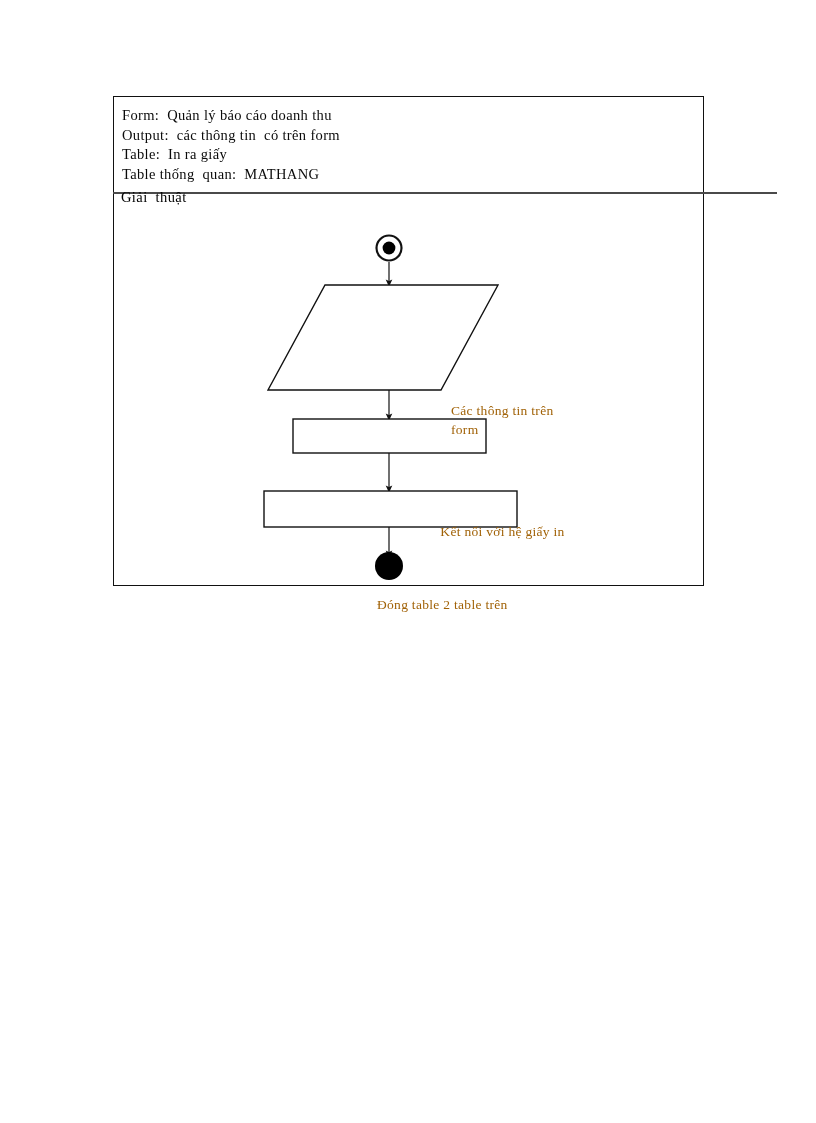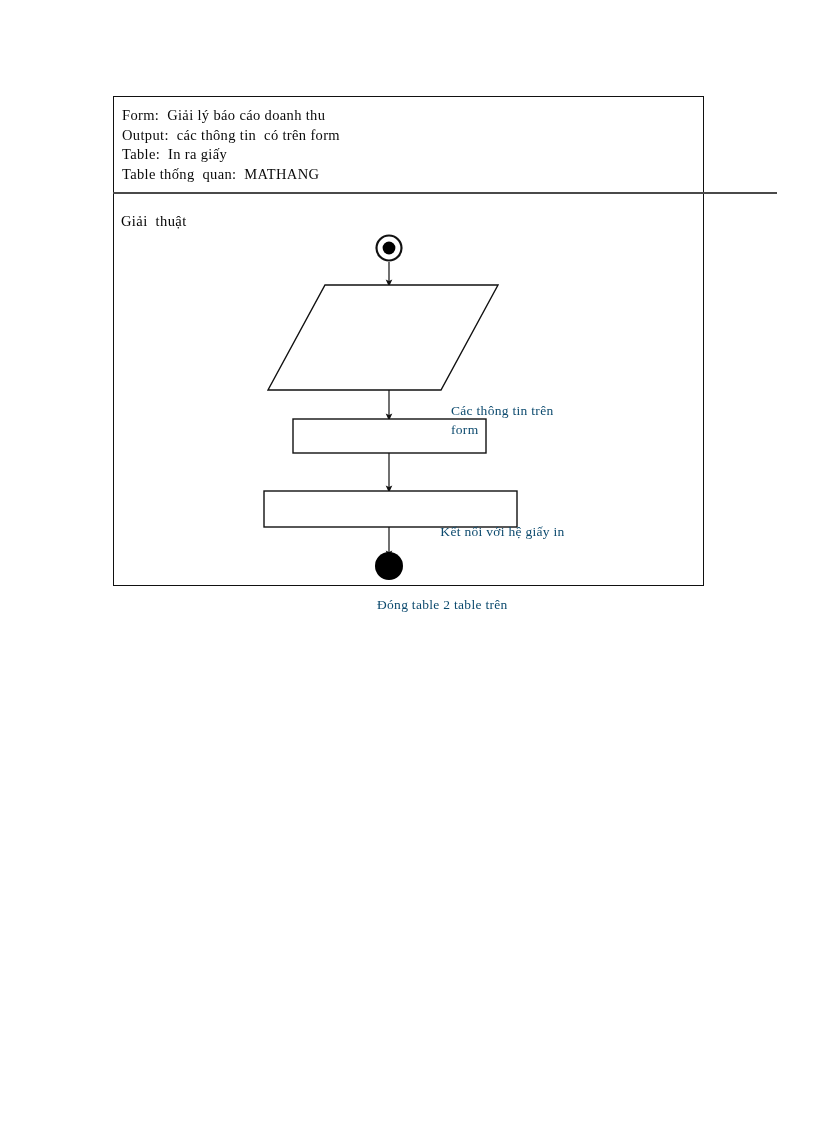--- a/index.html
+++ b/index.html
@@ -61,21 +61,21 @@
     top: 192px;
     width: 664px;
     height: 2px;
     background: #4a4a4a;
   }
 
   
   #algo-label {
     position: absolute;
     left: 121px;
-    top: 212px;
+    top: 188px;
     font-size: 14.5px;
     line-height: 18px;
     letter-spacing: 0.4px;
     white-space: pre;
   }
 
   
   #flow {
     position: absolute;
     left: 113px;
@@ -86,21 +86,21 @@
   }
   #flow svg { display: block; }
 
   
   .node-label {
     position: absolute;
     font-family: "Liberation Serif", "DejaVu Serif", serif;
     font-size: 13.5px;
     line-height: 19px;
     letter-spacing: 0.3px;
-    color: #0c4a6e;
+    color: #a16207;
     white-space: pre-line;
   }
   #label-input {
     left: 338px;
     top: 305px;
     width: 170px;
     text-align: left;
   }
   #label-process-1 {
     left: 293px;
@@ -116,21 +116,21 @@
   }
 </style>
 </head>
 <body>
 
 <div id="page">
 
   <div id="spec-box">
 
     <div id="header-block">
-      <div class="meta-line">Form:  Giải lý báo cáo doanh thu</div>
+      <div class="meta-line">Form:  Quản lý báo cáo doanh thu</div>
       <div class="meta-line">Output:  các thông tin  có trên form</div>
       <div class="meta-line">Table:  In ra giấy</div>
       <div class="meta-line">Table thống  quan:  MATHANG</div>
     </div>
 
   </div>
 
   <div id="divider"></div>
 
   <div id="algo-label">Giải  thuật</div>

